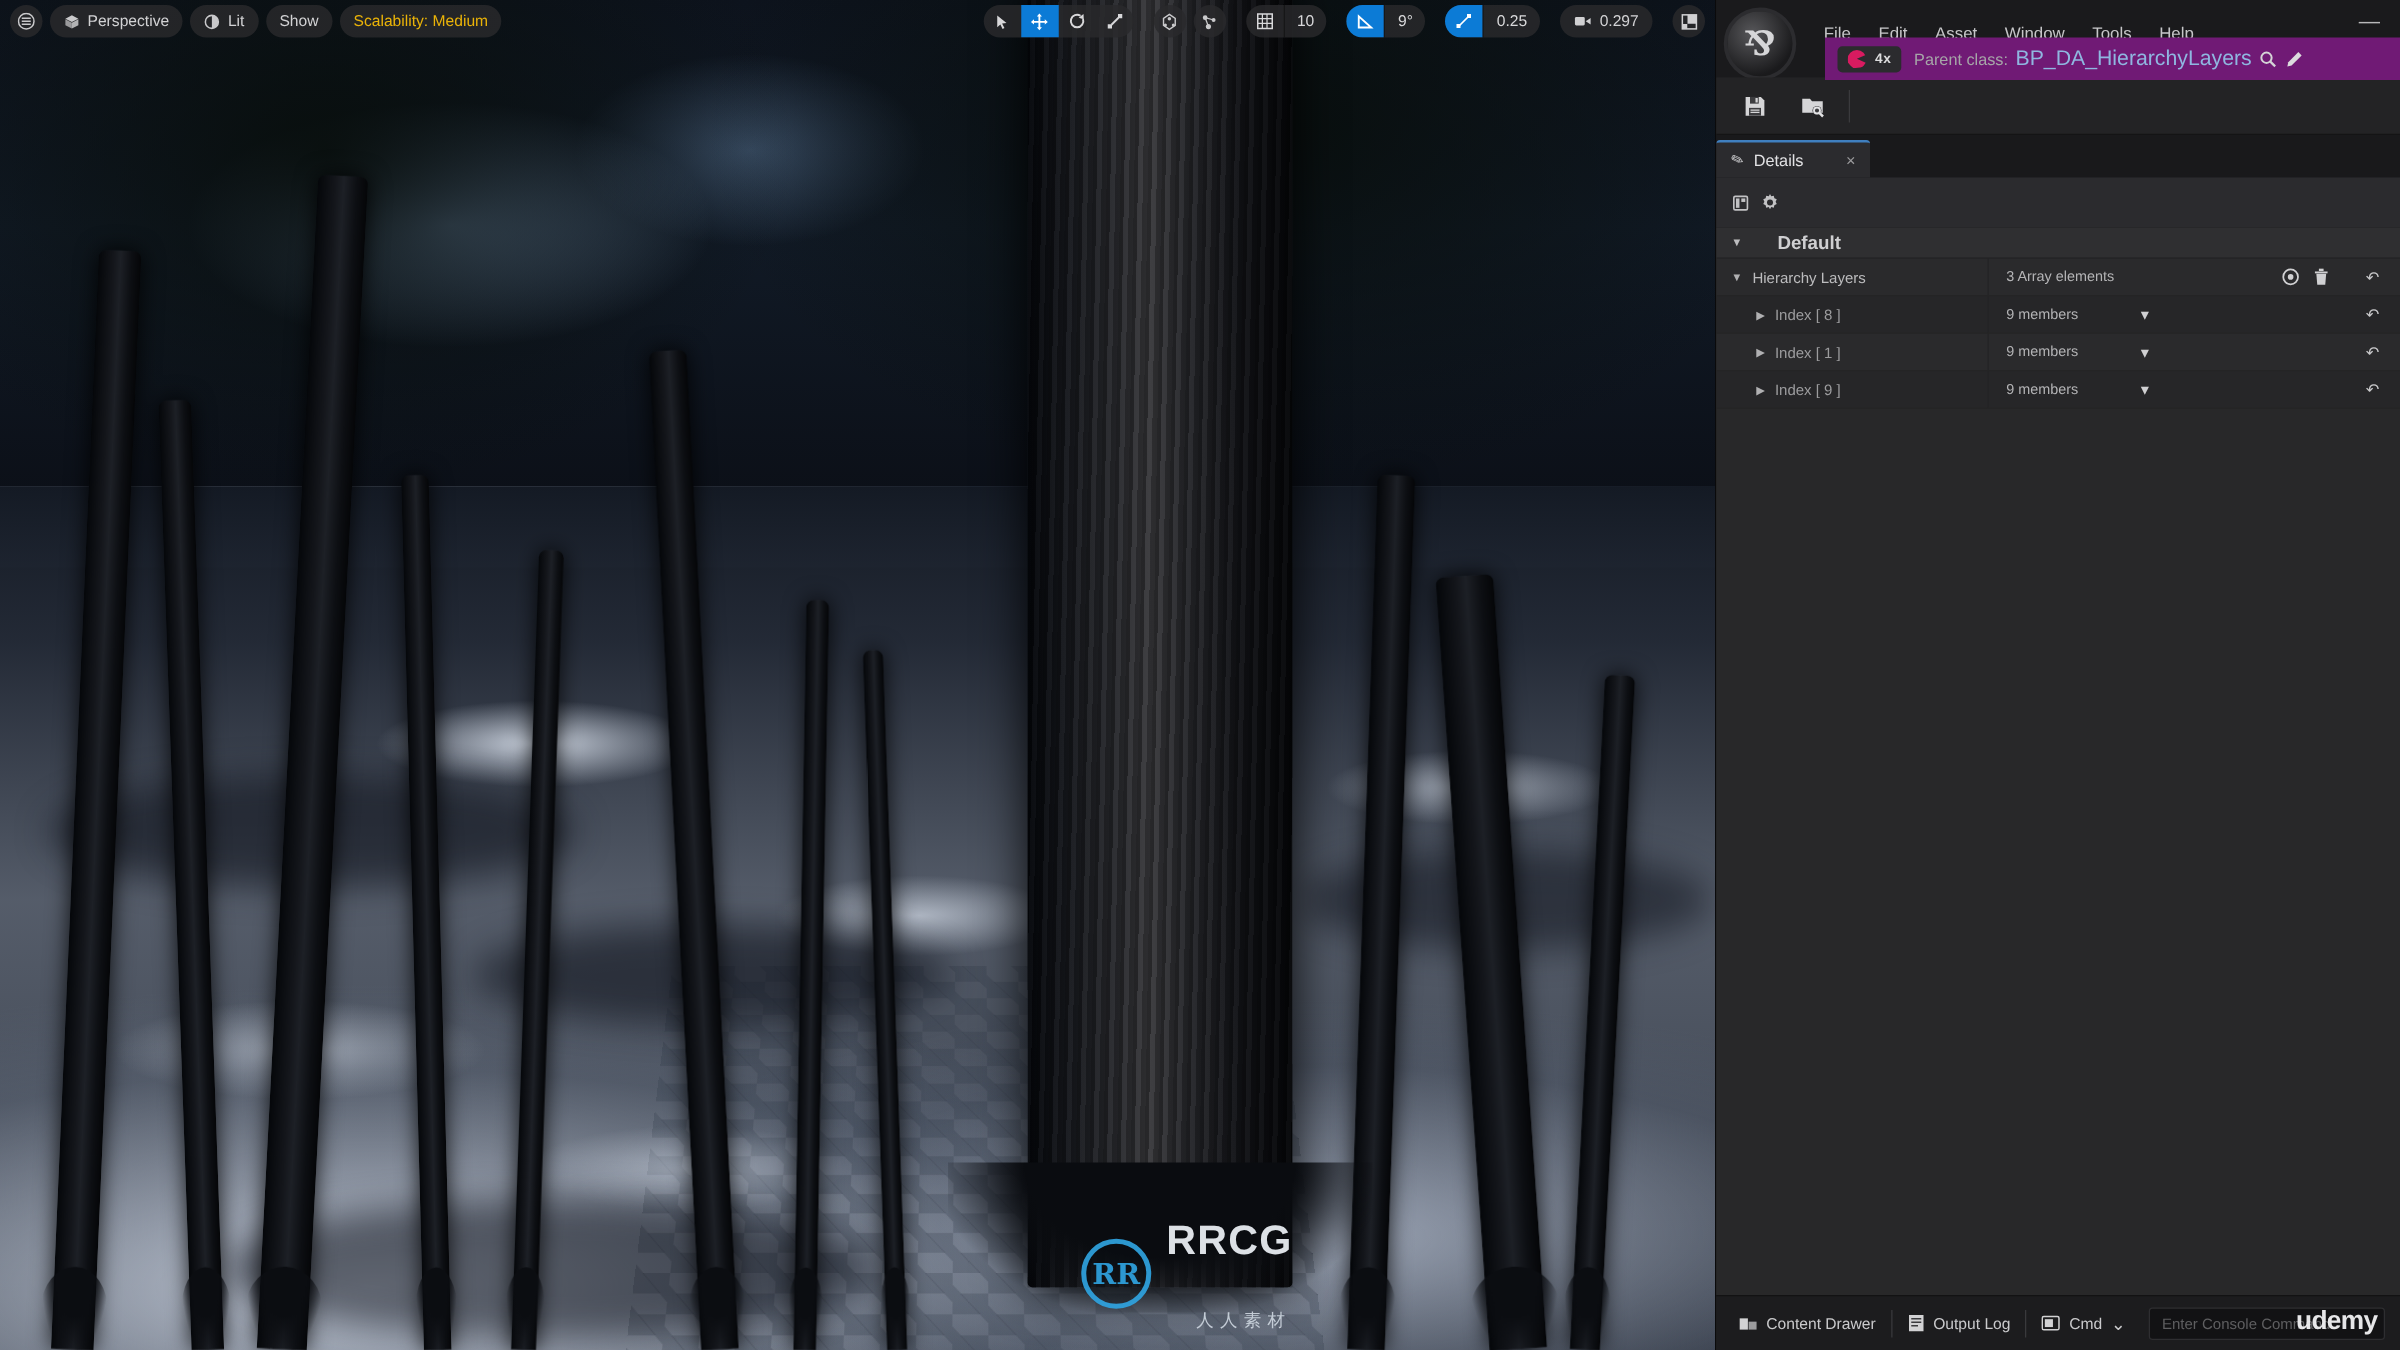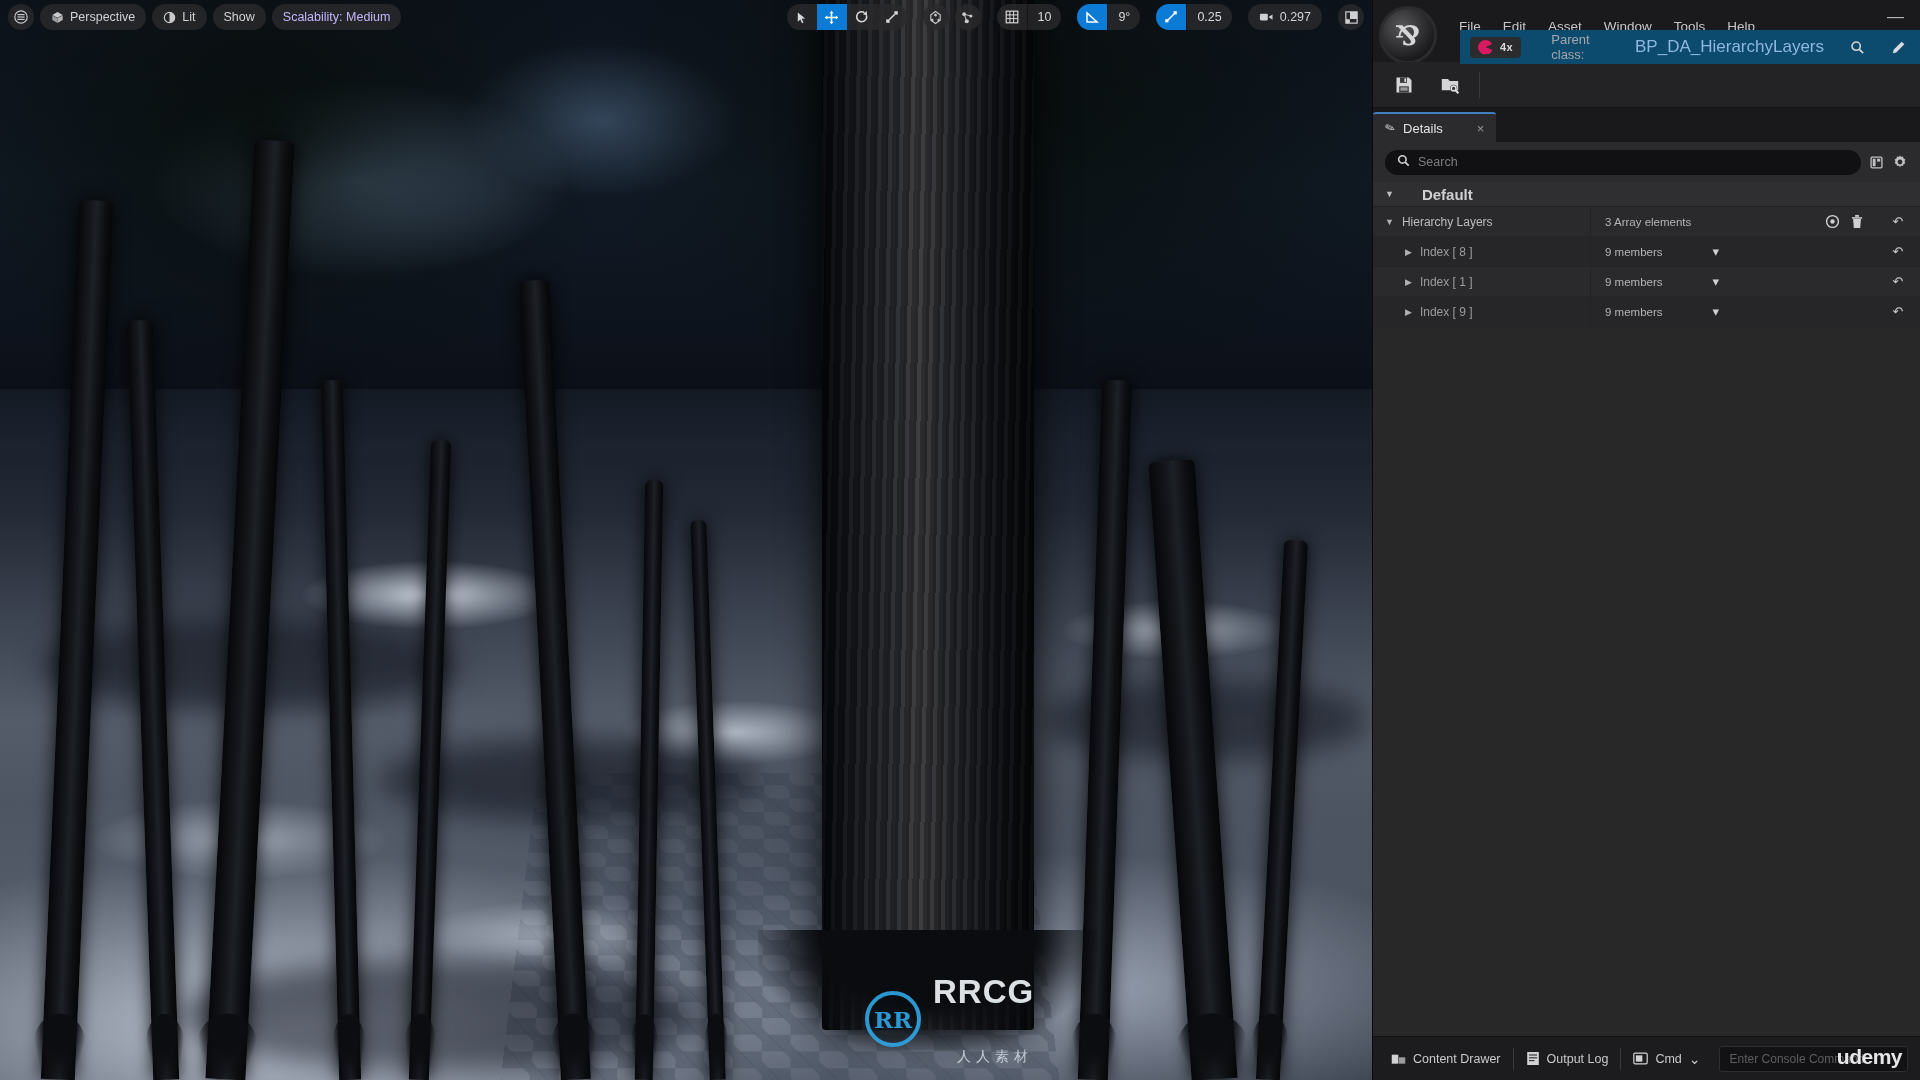--- a/index.html
+++ b/index.html
@@ -91,21 +91,21 @@
     display:flex; align-items:center; gap:6px; padding:0 8px;
     z-index:20;
   }
   .vt-pill {
     display:flex; align-items:center; gap:6px;
     height:26px; padding:0 11px; border-radius:13px;
     background:rgba(42,42,44,.82);
     color:#d2d2d4; font-size:12.5px; white-space:nowrap;
   }
   .vt-pill.icononly{ width:26px; padding:0; justify-content:center; }
-  .vt-pill.scal{ color:#c4b5fd; }
+  .vt-pill.scal{ color:#eab308; }
   .vt-group {
     display:flex; align-items:center; height:26px;
     background:rgba(42,42,44,.82); border-radius:13px; overflow:hidden;
   }
   .vt-btn {
     width:30px; height:26px; display:flex; align-items:center; justify-content:center;
     color:#c9c9cb;
   }
   .vt-btn.active{ background:#0c7bd6; color:#fff; }
   .vt-val {
@@ -141,22 +141,22 @@
   }
   .menu-item { color:#c6c6c8; font-size:13.5px; }
   .win-min {
     color:#b8b8ba; font-size:17px; margin-right:16px; margin-top:4px;
     line-height:1;
   }
 
   
   #parent-row {
     position:absolute; right:0; top:30px; width:460px; height:34px;
-    display:flex; align-items:center; gap:26px; padding:0 14px 0 10px;
-    background:#0c4a6e;
+    display:flex; align-items:center; gap:6px; padding:0 14px 0 10px;
+    background:#701a75;
   }
   .pc-chip {
     display:flex; align-items:center; gap:7px;
     background:#2b2b2e; border-radius:4px; padding:3px 8px; margin-right:4px;
   }
   .pac-dot {
     width:15px; height:15px; border-radius:50%;
     background:#d81b60;
     clip-path:polygon(100% 28%, 50% 50%, 100% 72%, 80% 95%, 30% 100%, 0 70%, 0 30%, 30% 0, 80% 5%);
   }
@@ -525,29 +525,20 @@
 
     <div id="tabstrip">
       <div class="tab">
         <span class="tab-ic">✎</span>
         <span>Details</span>
         <span class="tab-x">×</span>
       </div>
     </div>
 
     <div id="searchrow">
-      <div id="searchbox">
-        <span class="s-ic">
-          <svg width="13" height="13" viewBox="0 0 14 14">
-            <circle cx="5.8" cy="5.8" r="4" fill="none" stroke="#cfcfd1" stroke-width="1.7"></circle>
-            <line x1="8.8" y1="8.8" x2="12.6" y2="12.6" stroke="#cfcfd1" stroke-width="1.9"></line>
-          </svg>
-        </span>
-        <span id="search-input-text">Search</span>
-      </div>
       <span class="sr-ic">
         <svg width="15" height="15" viewBox="0 0 16 16">
           <rect x="2.2" y="2.2" width="11.6" height="11.6" rx="1.2" fill="none" stroke="#c2c2c4" stroke-width="1.4"></rect>
           <rect x="4" y="4" width="3" height="8" fill="#c2c2c4"></rect>
           <rect x="8.6" y="4" width="3.4" height="3" fill="#c2c2c4"></rect>
         </svg>
       </span>
       <span class="sr-ic">
         <svg width="16" height="16" viewBox="0 0 16 16">
           <path d="M8 1.2l1 1.8 2-.5.5 2 1.9.9-.9 1.9.9 1.9-1.9.9-.5 2-2-.5-1 1.8-1-1.8-2 .5-.5-2-1.9-.9.9-1.9-.9-1.9 1.9-.9.5-2 2 .5Z" fill="#c2c2c4"></path>

